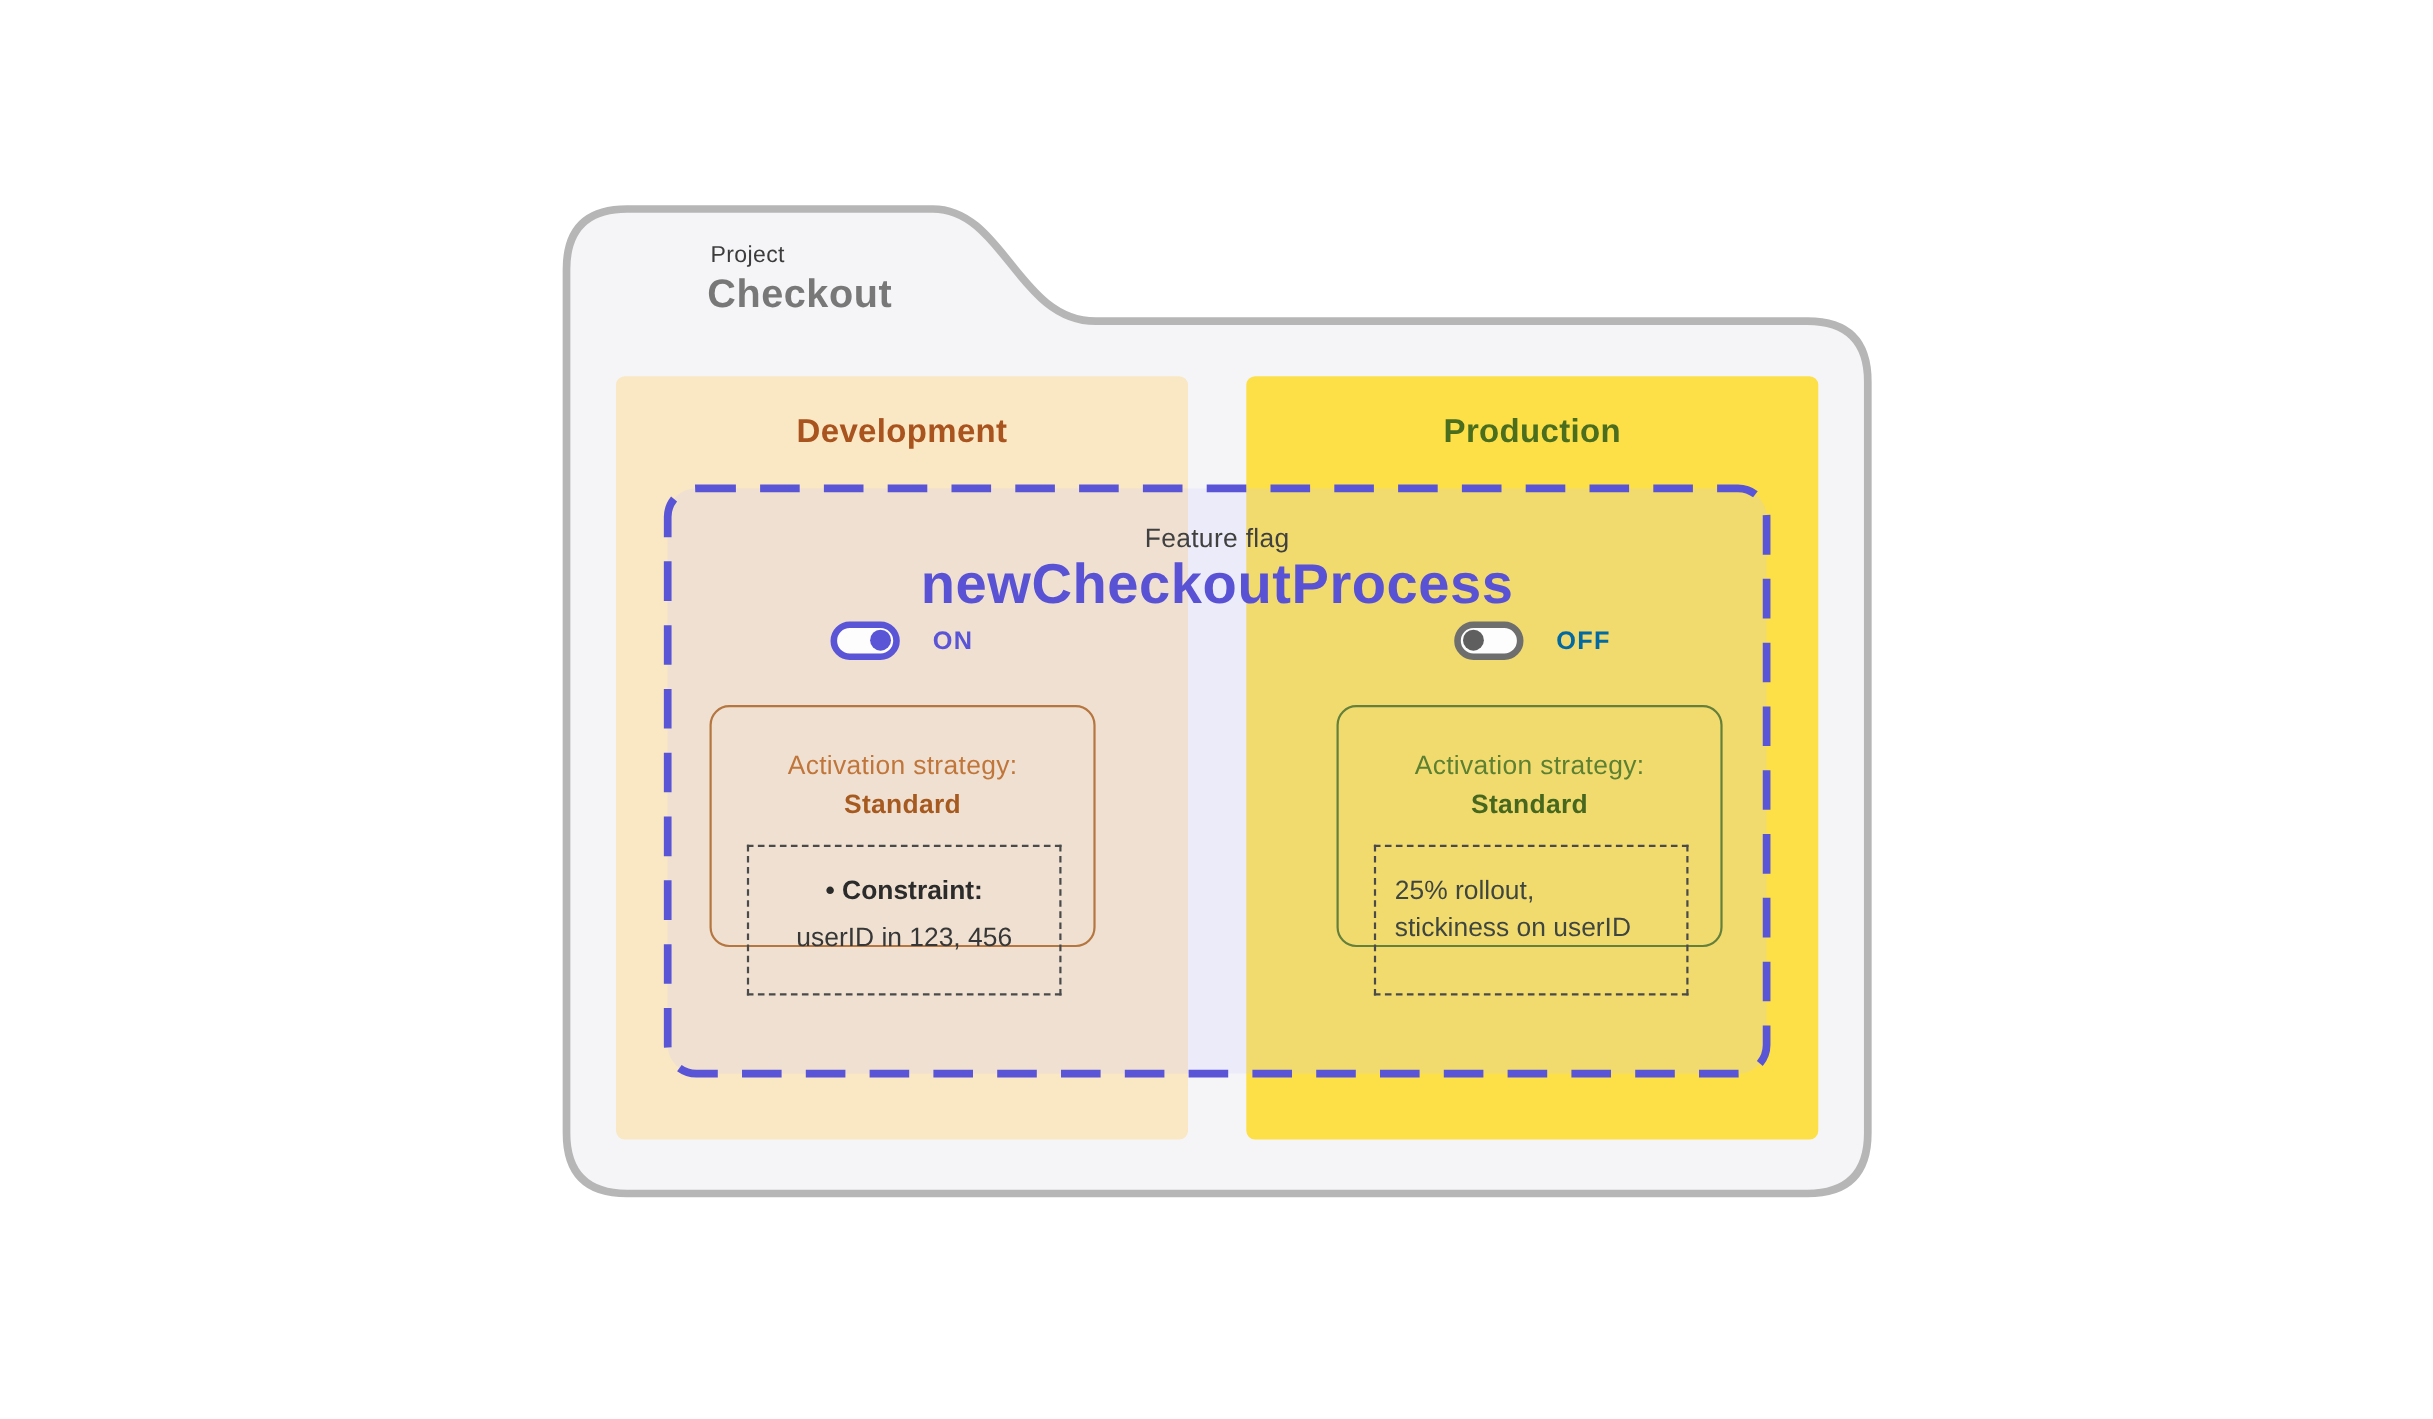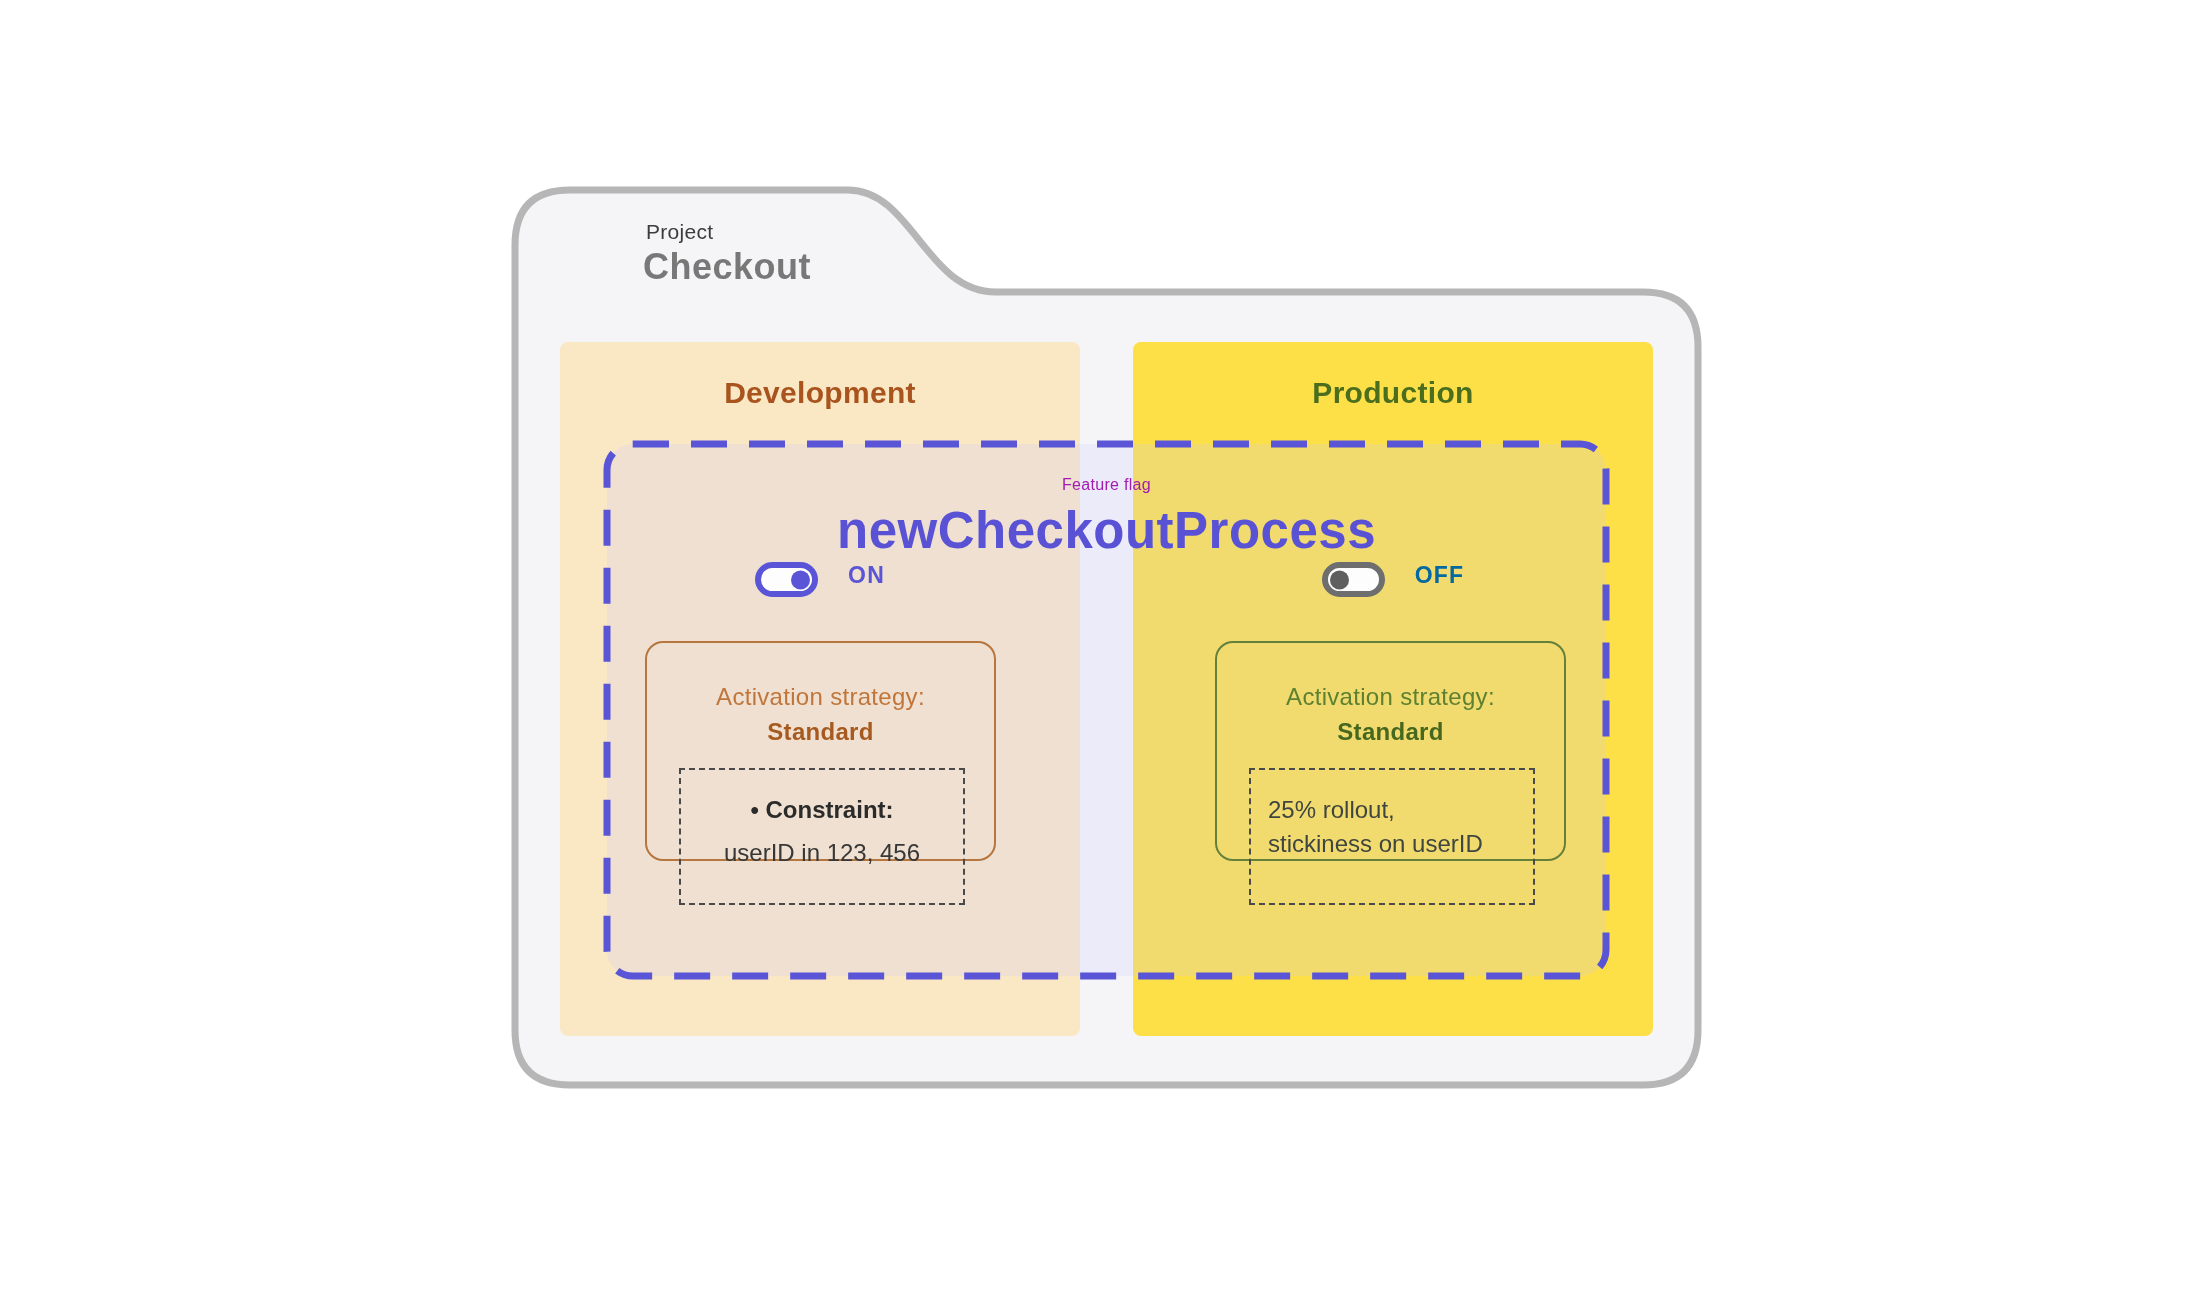--- a/index.html
+++ b/index.html
@@ -33,32 +33,32 @@
   .env-title {
     position: absolute; top: 34px; left: 0; width: 100%;
     text-align: center; font-size: 30px; font-weight: bold; letter-spacing: 0.3px;
   }
   .env-box.dev  .env-title { color: #a9541e; }
   .env-box.prod .env-title { color: #4b6e1e; }
 
   
   .flag-label {
     position: absolute; left: 607px; top: 476px; width: 999px;
-    text-align: center; font-size: 16px; color: #a21caf; letter-spacing: 0.3px;
+    text-align: center; font-size: 24px; color: #404040; letter-spacing: 0.3px;
   }
   .flag-name {
     position: absolute; left: 607px; top: 501px; width: 999px;
     text-align: center; font-size: 51px; font-weight: bold; color: #5a52d5;
     letter-spacing: 0.5px;
   }
 
   
   .toggle-row {
     position: absolute; top: 562px; width: 520px; height: 40px;
-    display: flex; justify-content: center; gap: 30px;
+    display: flex; align-items: center; justify-content: center; gap: 30px;
   }
   .toggle-row.dev-row  { left: 560px; }
   .toggle-row.prod-row { left: 1133px; }
   .pill {
     position: relative; width: 63px; height: 35px; border-radius: 18px;
     background: #fdfdfd; box-sizing: border-box; cursor: pointer;
   }
   .pill.on  { border: 6px solid #5a55d6; }
   .pill.off { border: 6px solid #6e6e6e; }
   .knob {

